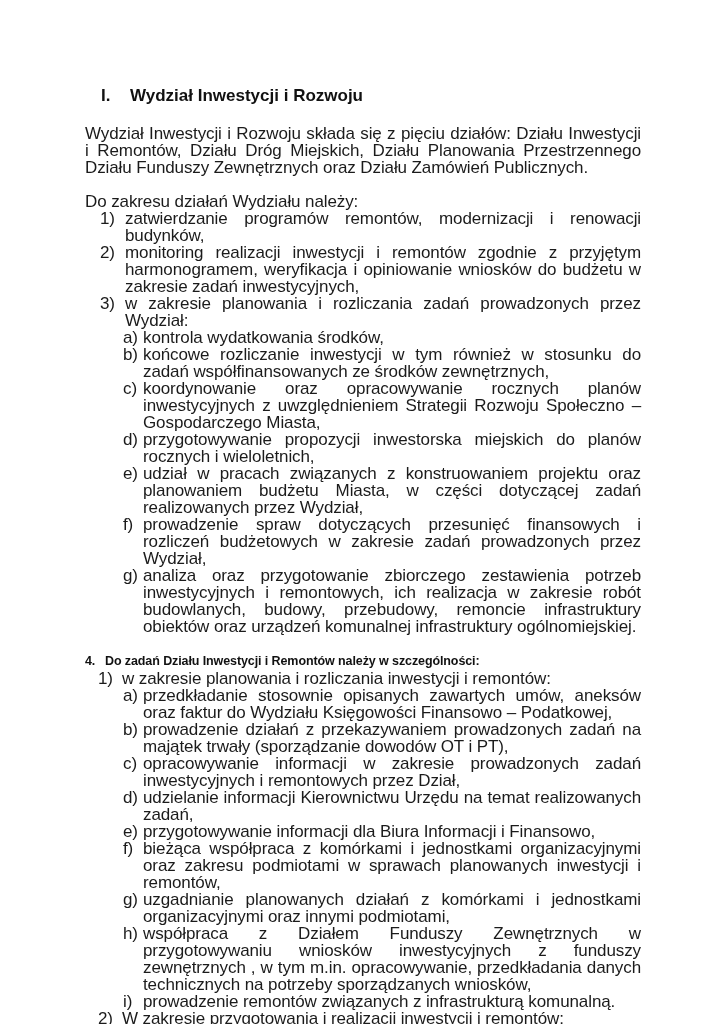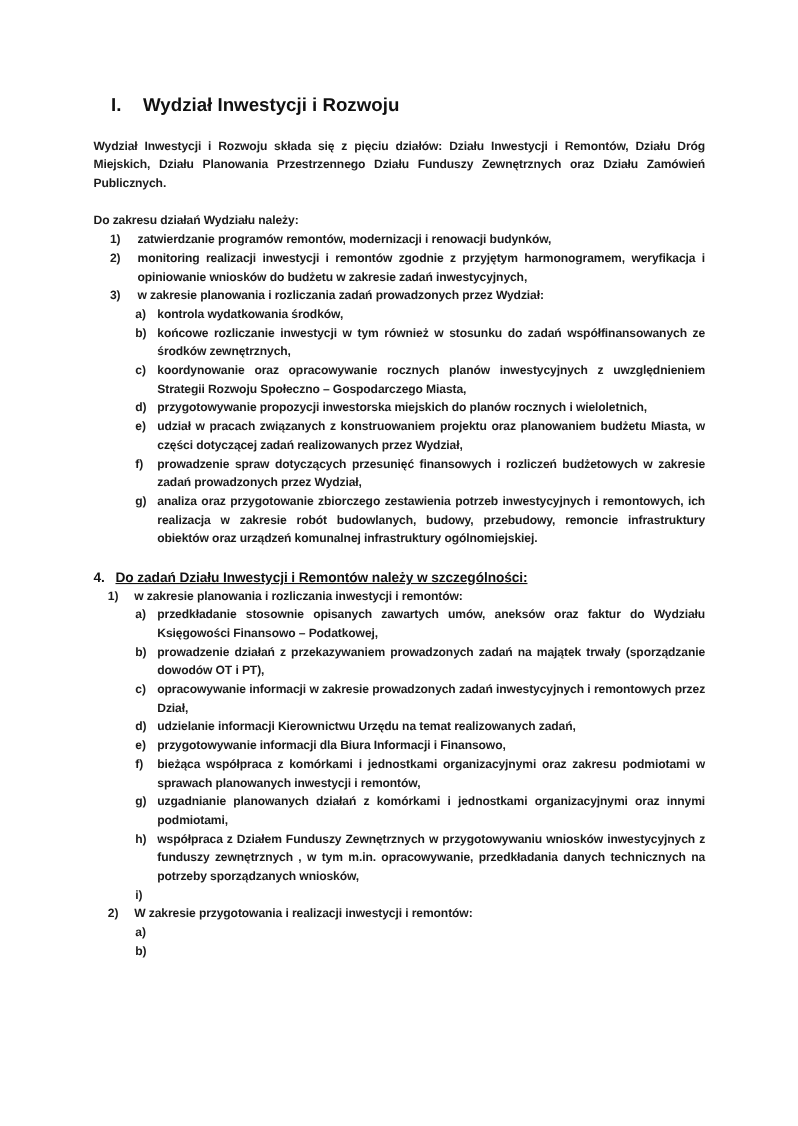--- a/index.html
+++ b/index.html
@@ -21,25 +21,24 @@
     font-weight:700;
     font-size:17px;
     line-height:20px;
     color:#111111;
     margin-bottom:19px;
   }
   .doc-heading .h-num { flex:0 0 45px; padding-left:16px; }
   .doc-heading .h-text { flex:1; }
 
   .para, .item {
-    font-size:11px;
+    font-size:17px;
     line-height:17px;
     letter-spacing:-0.1px;
     color:#1b1b1b;
-    font-weight:bold;
   }
   .para { text-align:justify; }
   .para.intro { margin-bottom:17px; }
 
   .item { display:flex; }
   .item .marker { white-space:nowrap; }
   .item .txt { flex:1; text-align:justify; }
 
   
   .row1 { padding-left:15px; }
@@ -53,21 +52,21 @@
   .sec4 { margin-top:18px; }
   .sec4-head {
     display:flex;
     font-size:12.5px;
     line-height:17px;
     letter-spacing:-0.1px;
     font-weight:700;
     color:#111111;
   }
   .sec4-head .marker { flex:0 0 20px; }
-  .sec4-head .txt { flex:1;text-decoration:underline; }
+  .sec4-head .txt { flex:1; }
   .sec4 .row1 { padding-left:13px; }
   .sec4 .row1 > .marker { flex:0 0 24px; }
 </style>
 </head>
 <body>
 
 <div class="page">
 
   <h1 class="doc-heading">
     <span class="h-num">I.</span>
@@ -158,20 +157,21 @@
         <div class="item row2">
           <span class="marker">g)</span>
           <span class="txt">uzgadnianie planowanych działań z komórkami i jednostkami organizacyjnymi oraz innymi podmiotami,</span>
         </div>
         <div class="item row2">
           <span class="marker">h)</span>
           <span class="txt">współpraca z Działem Funduszy Zewnętrznych w przygotowywaniu wniosków inwestycyjnych z funduszy zewnętrznych , w tym m.in. opracowywanie, przedkładania danych technicznych na potrzeby sporządzanych wniosków,</span>
         </div>
         <div class="item row2">
           <span class="marker">i)</span>
+          <span class="txt">prowadzenie remontów związanych z infrastrukturą komunalną.</span>
         </div>
         <div class="item row1">
           <span class="marker">2)</span>
           <span class="txt">W zakresie przygotowania i realizacji inwestycji i remontów:</span>
         </div>
         <div class="item row2">
           <span class="marker">a)</span>
         </div>
         <div class="item row2">
           <span class="marker">b)</span>

